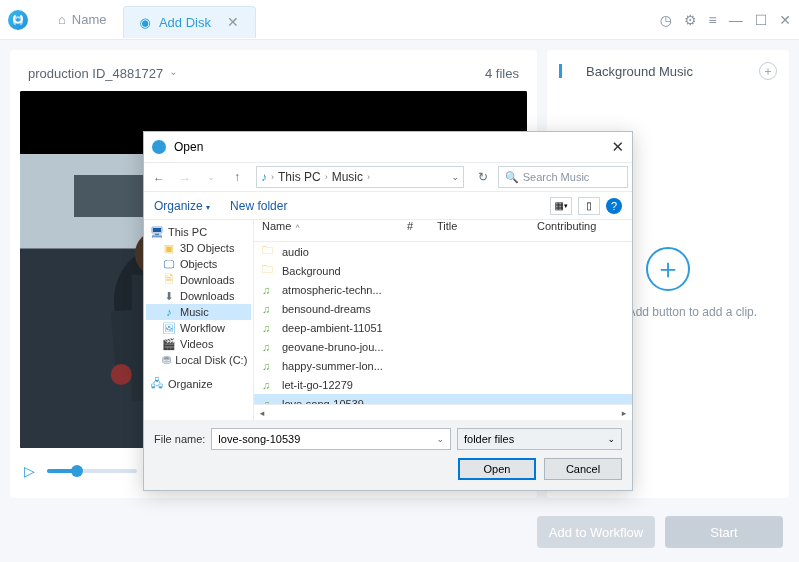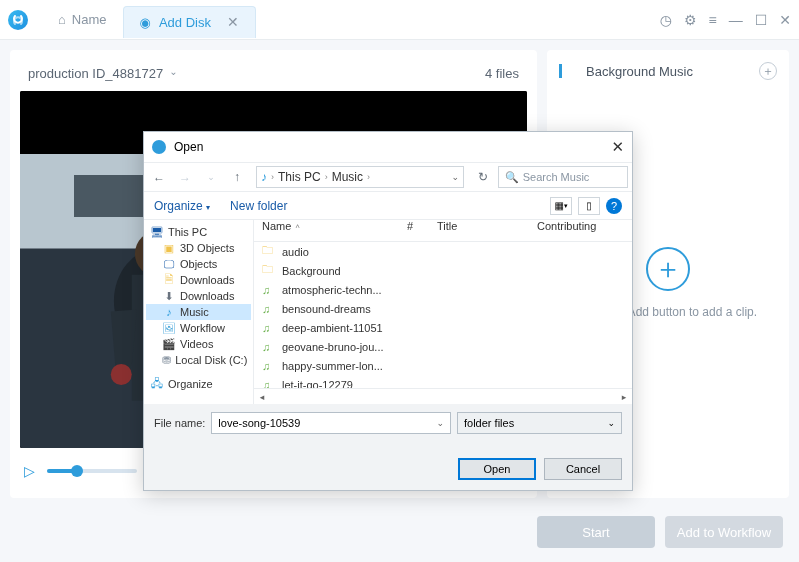--- a/index.html
+++ b/index.html
@@ -93,21 +93,21 @@
 .file-list { flex: 1; overflow: hidden; }
 .file-row { display: flex; align-items: center; padding: 2px 8px; font-size: 11px; color: #333; cursor: pointer; gap: 6px; height: 19px; }
 .file-row.selected { background: #cce8ff; }
 .file-row .fico { width: 14px; display: inline-flex; }
 .fico.folder { color: #f0c24b; }
 .fico.audio { color: #6ab04c; }
 .scrollbar-h { height: 16px; border-top: 1px solid #eaedf0; display: flex; align-items: center; }
 .sb-track { flex: 1; height: 14px; position: relative; }
 .sb-arrow { width: 16px; height: 14px; display: flex; align-items: center; justify-content: center; color: #666; font-size: 9px; }
 
-.dlg-footer { padding: 8px 10px 10px; display: flex; flex-direction: column; gap: 24px; background: #f1f3f5; }
+.dlg-footer { padding: 8px 10px 10px; display: flex; flex-direction: column; gap: 8px; background: #f1f3f5; }
 .fn-row { display: flex; align-items: center; gap: 6px; }
 .fn-label { font-size: 11px; color: #333; }
 .fn-input { flex: 1; height: 22px; border: 1px solid #b5bfc8; display: flex; align-items: center; padding: 0 6px; font-size: 11px; }
 .fn-input .drop { margin-left: auto; font-size: 9px; color: #666; }
 .filter-sel { width: 165px; height: 22px; border: 1px solid #b5bfc8; display: flex; align-items: center; padding: 0 6px; font-size: 11px; background: #eef1f3; }
 .filter-sel .drop { margin-left: auto; font-size: 9px; }
 .btn-row { display: flex; justify-content: flex-end; gap: 8px; }
 .dlg-btn { width: 78px; height: 22px; border: 1px solid #adb6bf; background: #e1e5e8; display: flex; align-items: center; justify-content: center; font-size: 11px; cursor: pointer; }
 .dlg-btn.primary { border: 2px solid #0078d7; }
 </style>
@@ -185,22 +185,22 @@
       <div class="plus">＋</div>
     </div>
     <div class="rp-body">
       <div class="big-plus">＋</div>
       <div class="rp-hint">Click the Add button to add a clip.</div>
     </div>
   </div>
 </div>
 
 <div class="footer-btns">
+  <div class="footer-btn">Add to Workflow</div>
   <div class="footer-btn start">Start</div>
-  <div class="footer-btn">Add to Workflow</div>
 </div>
 
 <div class="dialog">
   <div class="dlg-title">
     <div class="ttl-logo"></div>
     <span>Open</span>
     <span class="close-x">✕</span>
   </div>
   <div class="dlg-nav">
     <div class="nav-btn">←</div>

